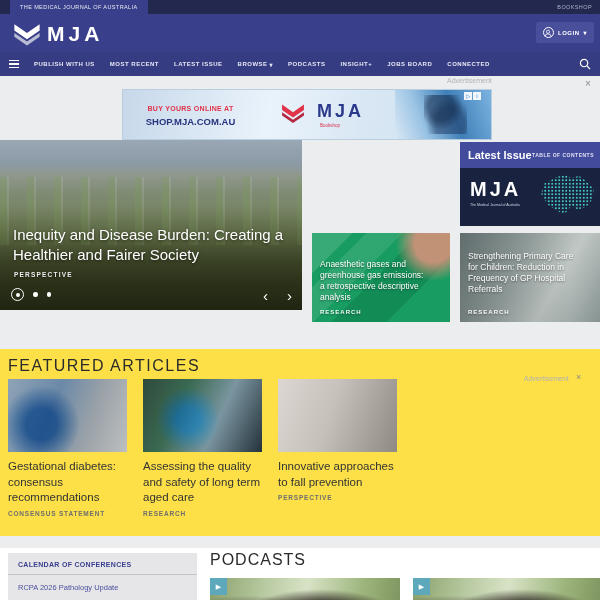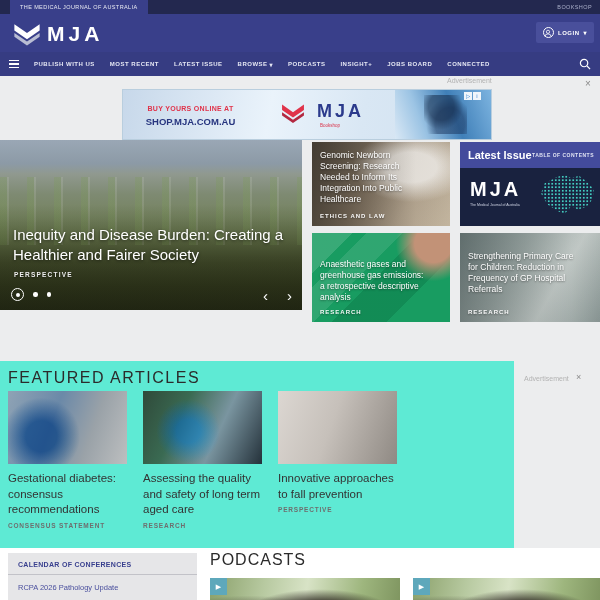--- a/index.html
+++ b/index.html
@@ -107,21 +107,21 @@
             letter-spacing:.5px; cursor:pointer; }
   .li-cover-title { position:absolute; left:10px; top:36px; color:#fff; font-size:20px;
                     font-weight:bold; letter-spacing:3px; }
   .li-cover-sub { position:absolute; left:10px; top:61px; color:#cfd4e4; font-size:3.5px; }
   .li-map { position:absolute; right:6px; top:33px; width:54px; height:42px; opacity:.95;
             background-image:radial-gradient(circle,#45d6c8 .7px,transparent 1.1px);
             background-size:3.5px 3.5px;
             clip-path:polygon(32% 4%,48% 0%,58% 8%,72% 2%,86% 14%,100% 34%,97% 58%,86% 76%,70% 82%,58% 74%,46% 92%,32% 86%,14% 70%,2% 44%,8% 20%); }
 
   
-  .featured { position:absolute; left:0; top:361px; width:514px; height:187px; background:#5eead4; }
+  .featured { position:absolute; left:0; top:349px; width:600px; height:187px; background:#fde047; }
   .featured-heading { position:absolute; left:8px; top:8px; font-size:16px; color:#2b2b2b;
                       letter-spacing:1.5px; font-weight:500; }
   .card { position:absolute; top:30px; width:119px; cursor:pointer; }
   .card-img { width:119px; height:73px; }
   .card-title { margin-top:7px; font-size:11.5px; line-height:1.35; color:#333; }
   .card-cat { margin-top:4px; font-size:6.5px; font-weight:bold; letter-spacing:.8px; color:#6e6e6e; }
   .img-gloves { background:linear-gradient(110deg,#8fa3b5,#6b89a8 38%,#9aa2a8 68%,#bdbfc0),
                 radial-gradient(circle at 28% 62%, #529ad6 0 16%, transparent 40%); background-blend-mode:multiply; }
   .img-agedcare { background:linear-gradient(115deg,#2f4a3a,#3a6a52 32%,#7a95a0 62%,#24313a),
                 radial-gradient(circle at 38% 55%, #3f7fae 0 14%, transparent 38%); background-blend-mode:overlay; }
@@ -268,24 +268,20 @@
       <span class="dot-active">
           <i></i>
         </span>
       <span class="dot"></span>
       <span class="dot"></span>
     </div>
     <span class="hero-arrow arrow-prev">‹</span>
     <span class="hero-arrow arrow-next">›</span>
   </div>
 
-  <div class="tile tile-genomic">
-    <div class="tile-title">Genomic Newborn Screening: Research Needed to Inform Its Integration Into Public Healthcare</div>
-    <div class="tile-cat">ETHICS AND LAW</div>
-  </div>
 
   <div class="tile tile-latest">
     <div class="li-header">
       <span class="li-title">Latest Issue</span>
       <a class="li-toc">TABLE OF CONTENTS</a>
     </div>
     <span class="li-cover-title">MJA</span>
     <span class="li-cover-sub">The Medical Journal of Australia</span>
     <div class="li-map"></div>
   </div>

